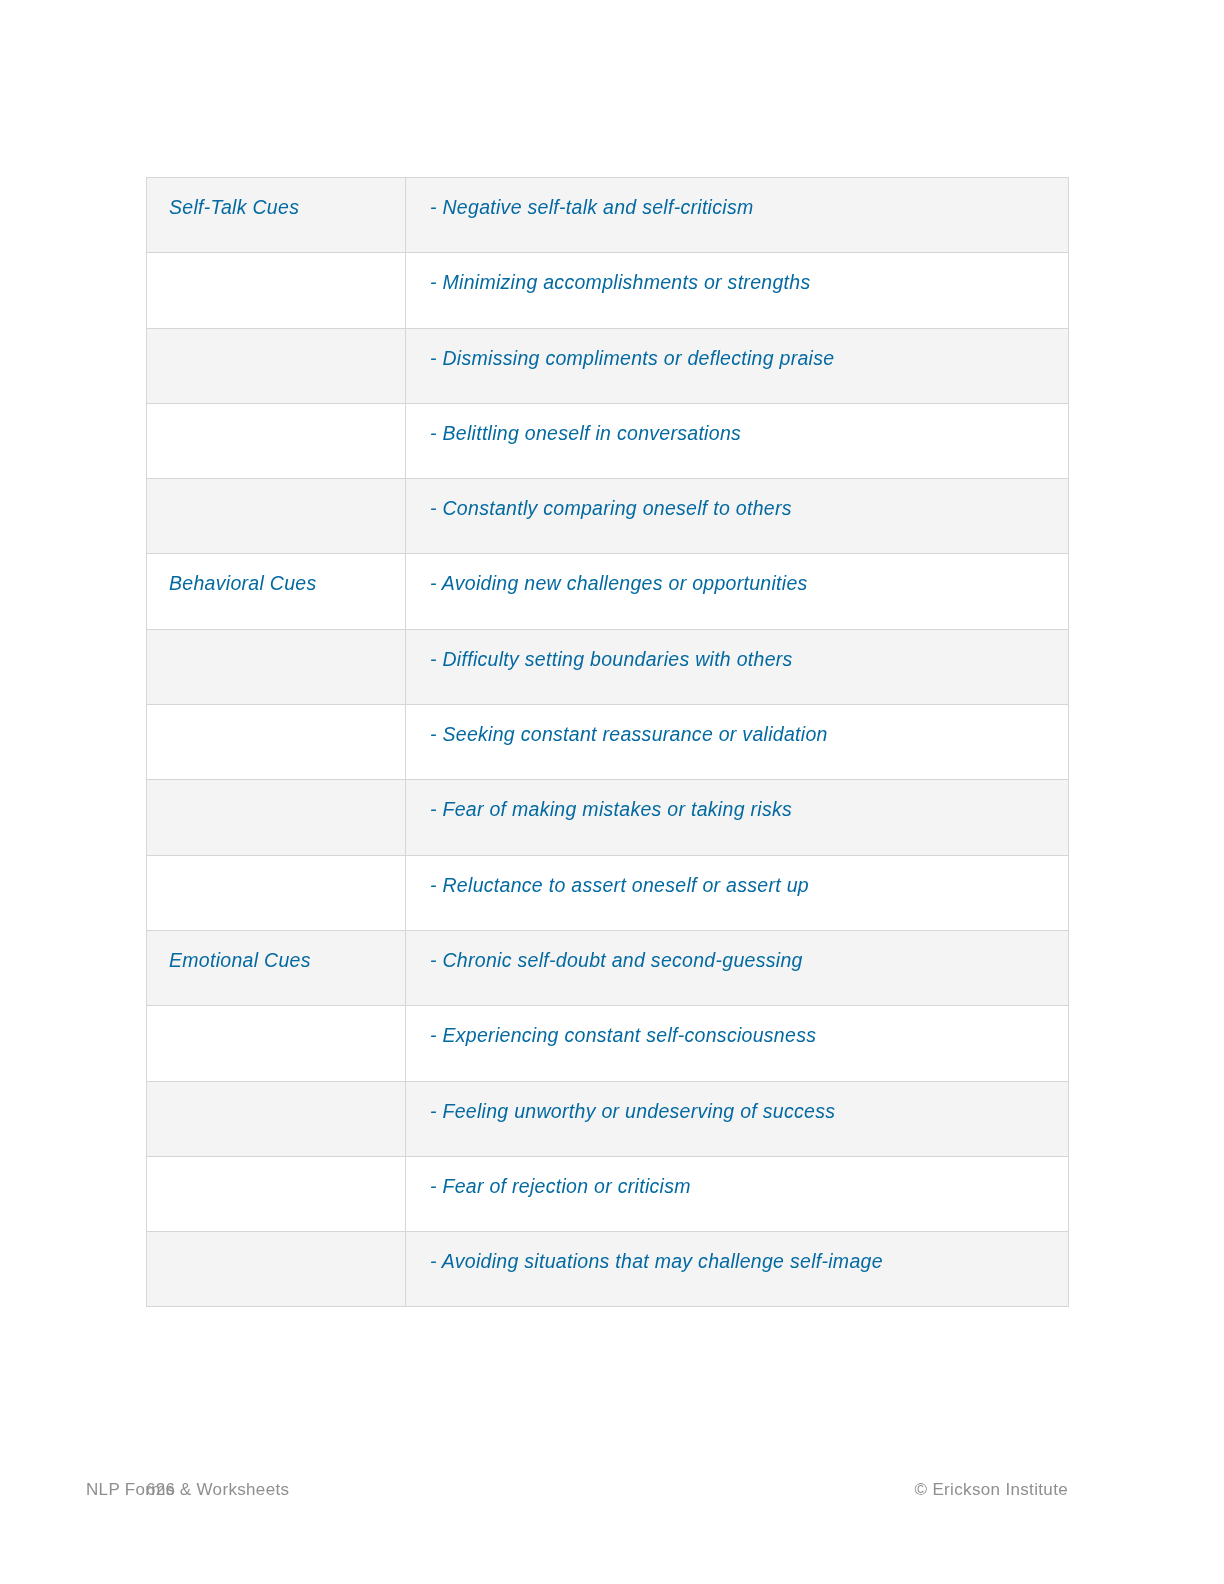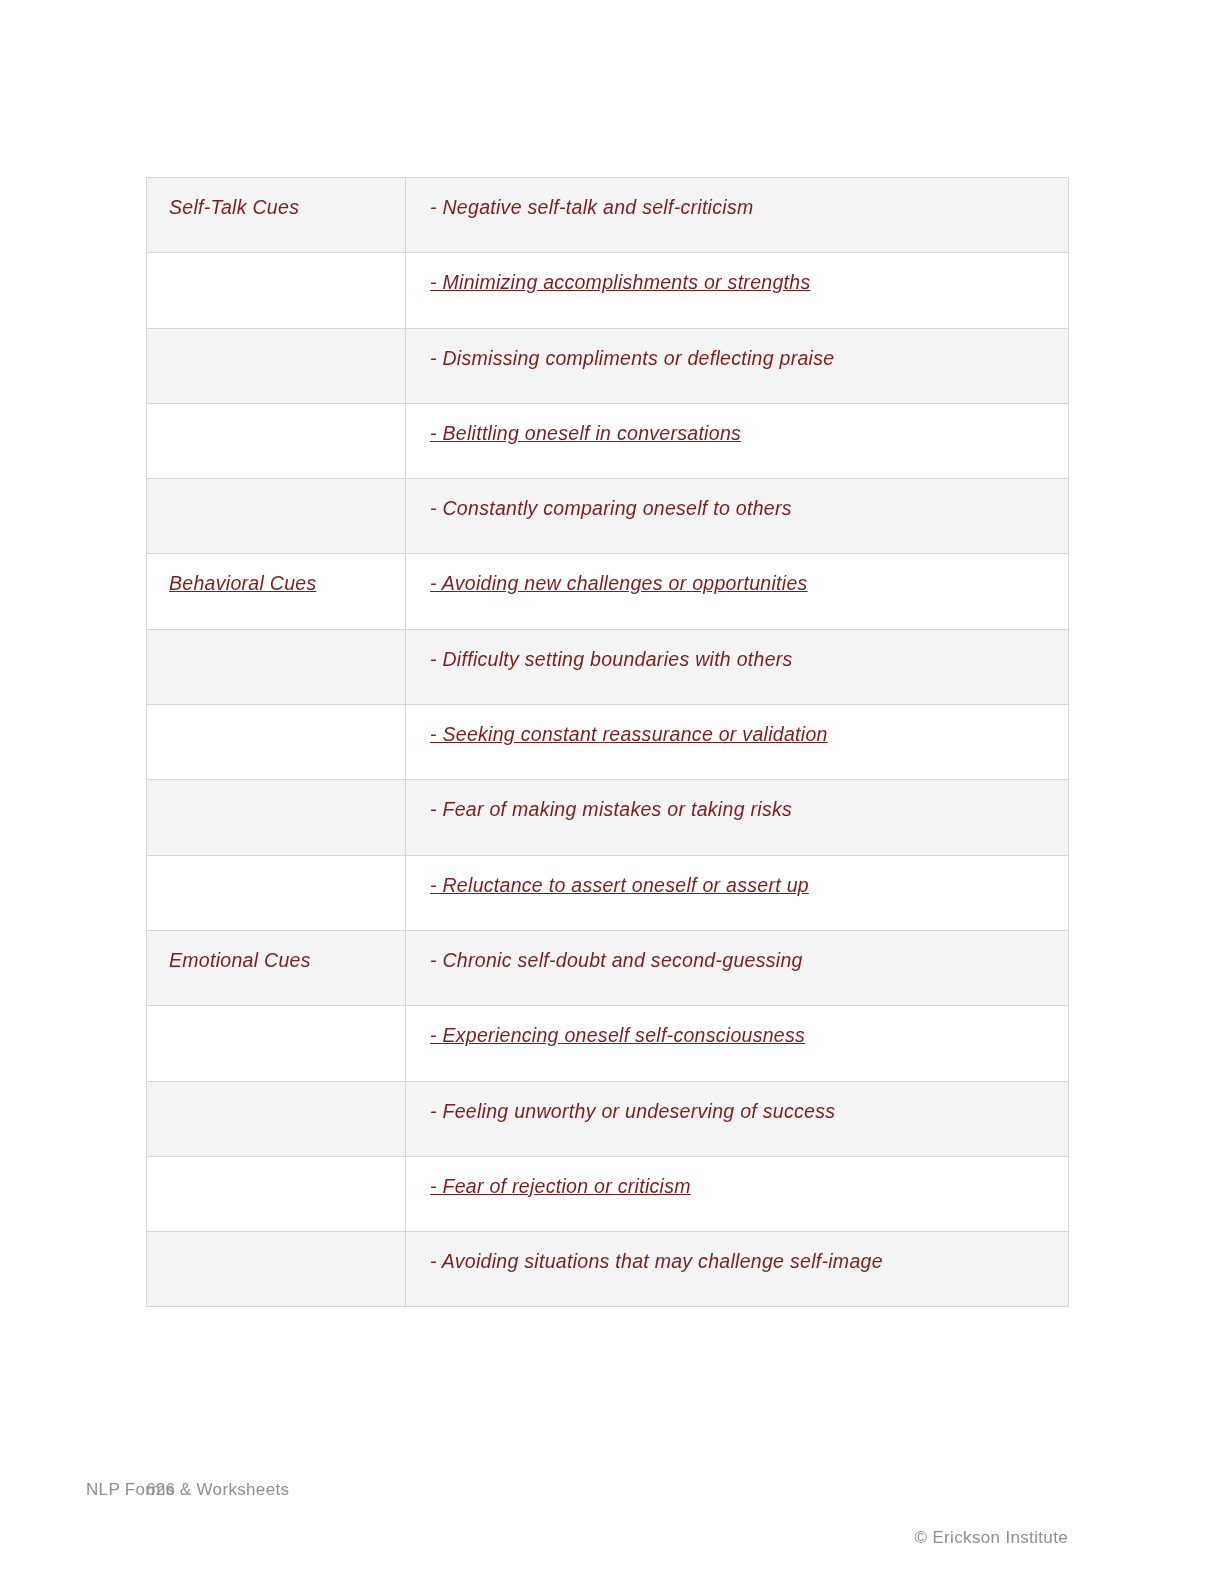--- a/index.html
+++ b/index.html
@@ -43,36 +43,35 @@
     height: 75.3px;
   }
 
   .cue-table td {
     border: 1px solid #d6d6d6;
     padding: 0 0 16px 22px;
     vertical-align: middle;
     font-style: italic;
     font-size: 19.5px;
     line-height: 1.35;
-    color: #7f1d1d;
+    color: #0369a1;
     letter-spacing: 0.015em;
     white-space: nowrap;
     overflow: hidden;
   }
 
   .cue-table td.cell-item {
     padding-left: 24px;
   }
 
   .cue-table tr.row-shaded td {
     background: #f4f4f4;
   }
   .cue-table tr.row-plain td {
     background: #ffffff;
-    text-decoration: underline;
   }
 
   
   .page-footer {
     position: absolute;
     left: 146px;
     top: 1480px;
     width: 922px;
     height: 26px;
     font-size: 17px;
@@ -90,21 +89,20 @@
     left: 0;
     right: 0;
     top: 0;
     margin-left: -60px;
   }
   .footer-copyright {
     position: absolute;
     right: 0;
     top: 0;
     text-align: right;
-    margin-top: 48px;
   }
 </style>
 </head>
 <body>
 
 <div class="page">
 
   <table class="cue-table">
     <colgroup>
       <col class="col-category">
@@ -150,21 +148,21 @@
         <tr class="row-plain">
           <td class="cell-category"></td>
           <td class="cell-item">- Reluctance to assert oneself or assert up</td>
         </tr>
         <tr class="row-shaded">
           <td class="cell-category">Emotional Cues</td>
           <td class="cell-item">- Chronic self-doubt and second-guessing</td>
         </tr>
         <tr class="row-plain">
           <td class="cell-category"></td>
-          <td class="cell-item">- Experiencing oneself self-consciousness</td>
+          <td class="cell-item">- Experiencing constant self-consciousness</td>
         </tr>
         <tr class="row-shaded">
           <td class="cell-category"></td>
           <td class="cell-item">- Feeling unworthy or undeserving of success</td>
         </tr>
         <tr class="row-plain">
           <td class="cell-category"></td>
           <td class="cell-item">- Fear of rejection or criticism</td>
         </tr>
         <tr class="row-shaded">

